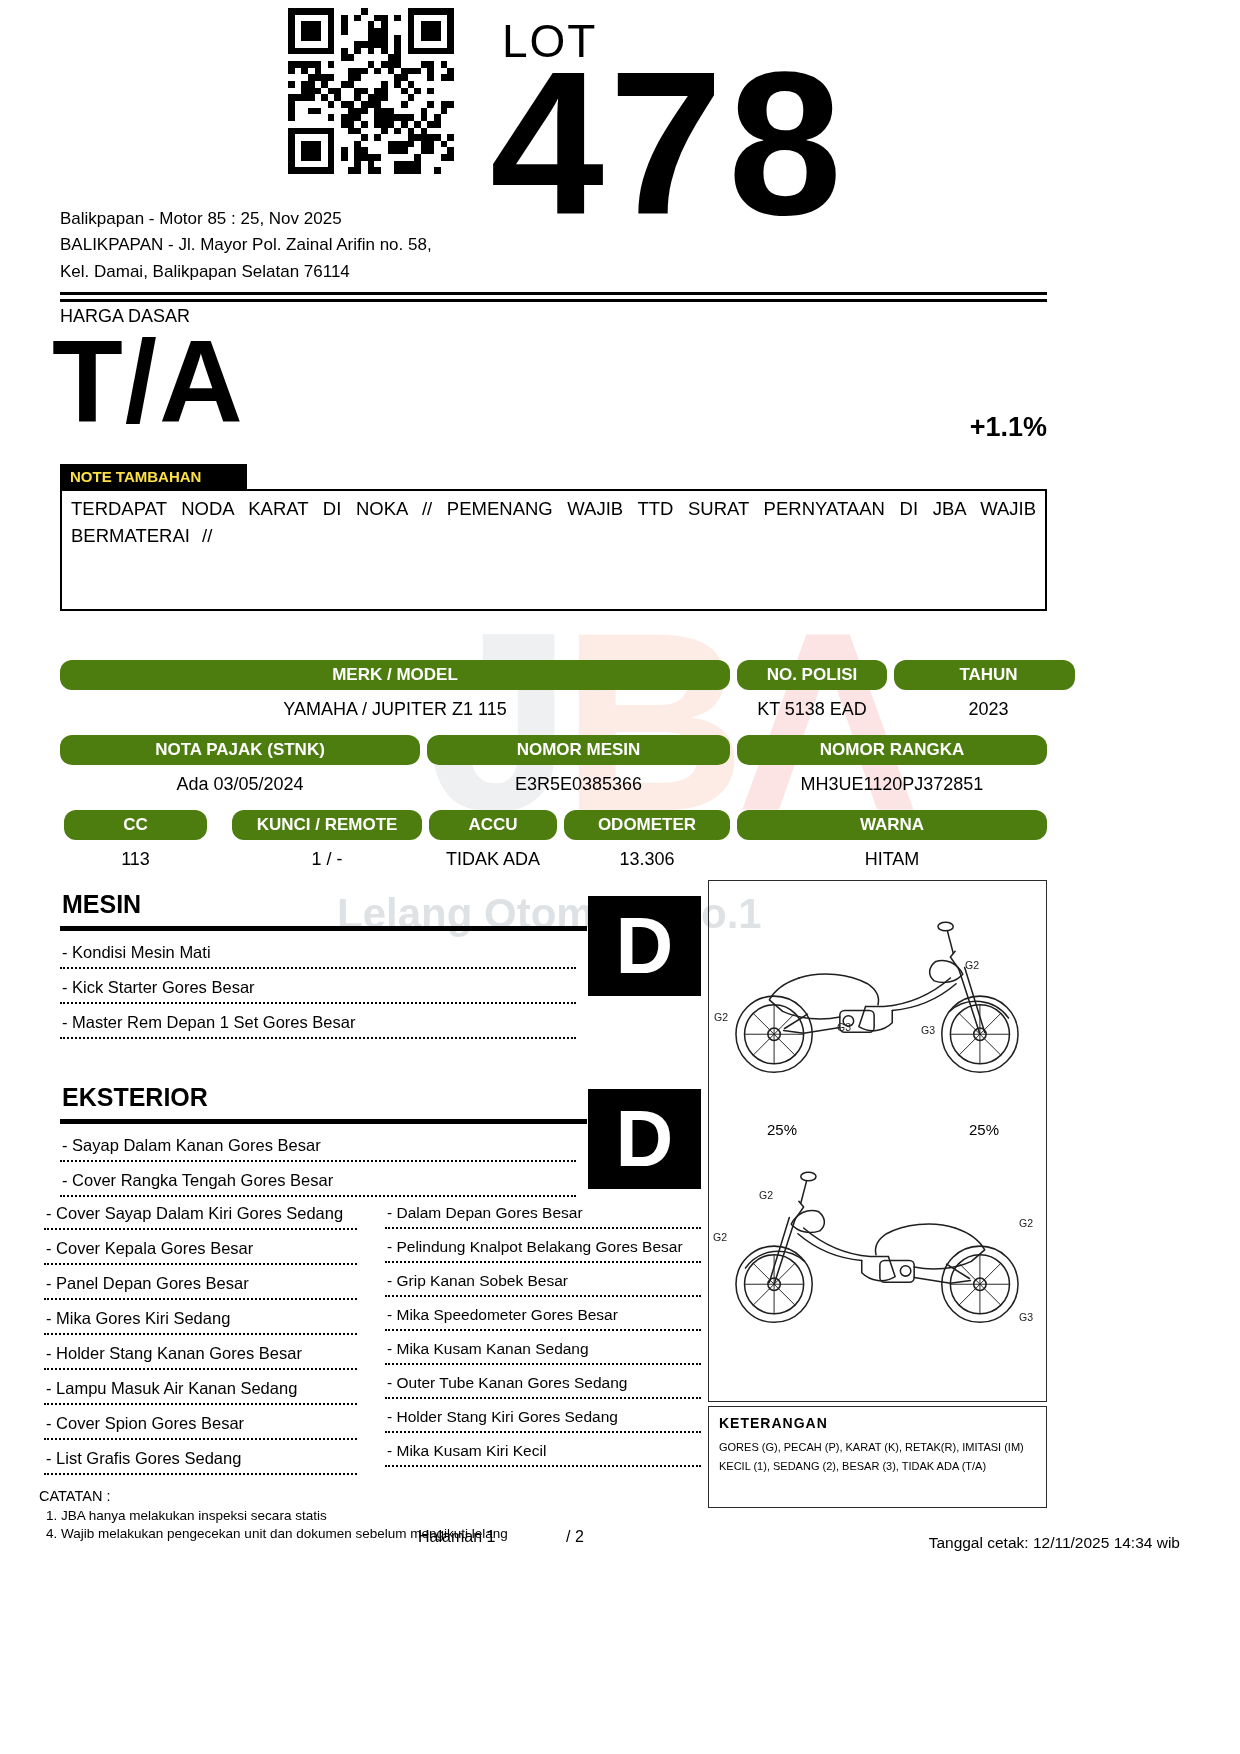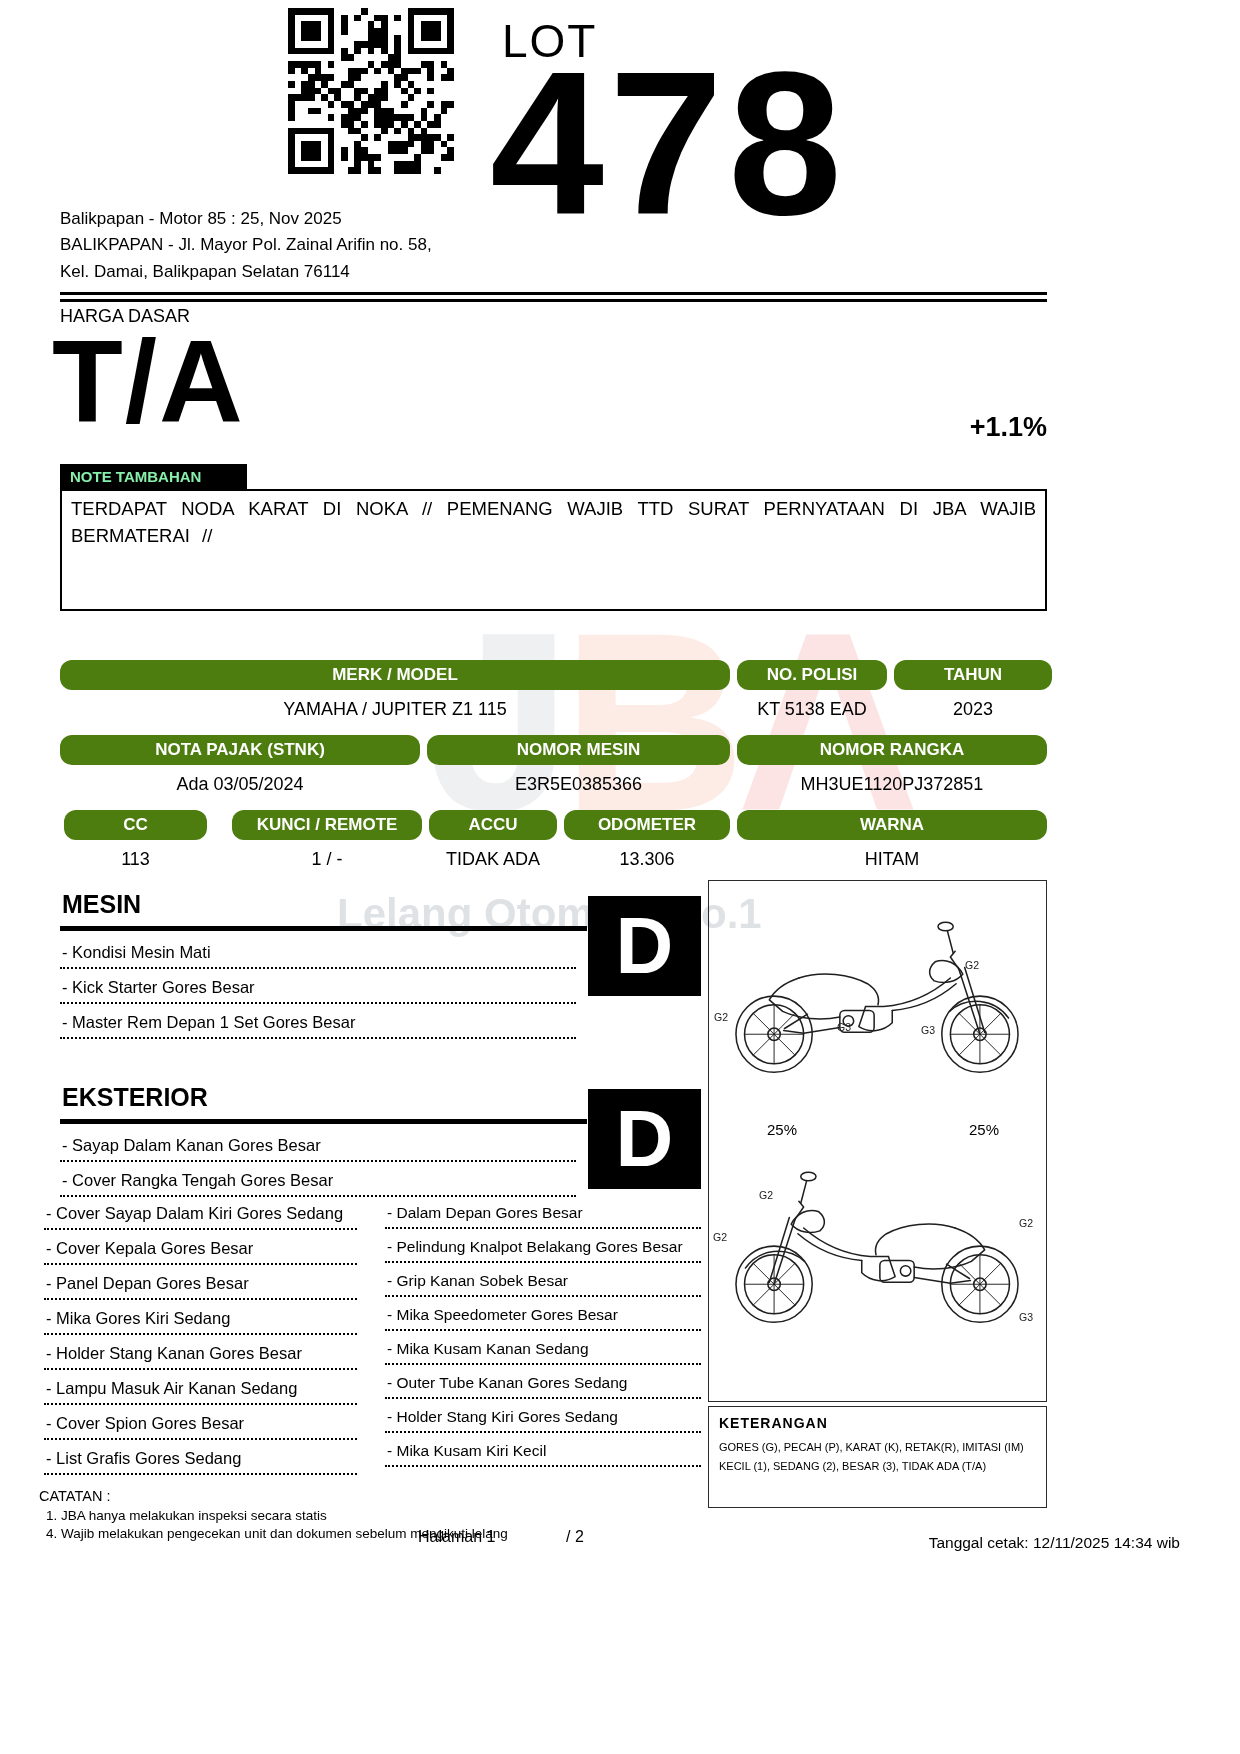--- a/index.html
+++ b/index.html
@@ -20,32 +20,32 @@
   #lot-number{left:490px;top:46px;font-size:205px;font-weight:bold;line-height:.95;letter-spacing:5px;}
   #addr{left:60px;top:206px;font-size:17px;line-height:1.55;}
   #divider{left:60px;top:292px;width:987px;height:4px;border-top:3px solid #000;border-bottom:3px solid #000;}
 
   
   #harga-label{left:60px;top:306px;font-size:18px;}
   #harga-value{left:52px;top:324px;font-size:116px;font-weight:bold;letter-spacing:2px;line-height:1;}
   #increment{left:850px;top:412px;width:197px;text-align:right;font-size:27px;font-weight:bold;}
 
   
-  #note-label{left:60px;top:464px;width:187px;background:#000;color:#86efac;font-size:15px;
+  #note-label{left:60px;top:464px;width:187px;background:#000;color:#fde047;font-size:15px;
               font-weight:bold;padding:4px 0 4px 10px;box-sizing:border-box;}
   #note-box{left:60px;top:489px;width:987px;height:122px;border:2px solid #000;box-sizing:border-box;
             padding:5px 9px;font-size:18.5px;line-height:1.45;text-align:justify;word-spacing:7px;}
 
   
   #vtable{left:60px;top:660px;width:987px;height:218px;}
   .hcell{position:absolute;background:#4d7c0f;color:#fff;font-weight:bold;font-size:17px;
          text-align:center;height:30px;line-height:30px;border-radius:12px;}
   .vcell{position:absolute;font-size:18px;text-align:center;height:36px;line-height:36px;}
   .r1{top:0;} .r1v{top:31px;} .r2{top:75px;} .r2v{top:106px;} .r3{top:150px;} .r3v{top:181px;}
-  .c-mm{left:0;width:670px;} .c-np{left:677px;width:150px;} .c-th{left:834px;width:158px;}
+  .c-mm{left:0;width:670px;} .c-np{left:677px;width:150px;} .c-th{left:834px;width:173px;padding-left:8px;}
   .c-pj{left:0;width:360px;} .c-nm{left:367px;width:303px;} .c-nr{left:677px;width:310px;}
   .c-cc{left:4px;width:143px;} .c-kr{left:172px;width:190px;} .c-ac{left:369px;width:128px;}
   .c-od{left:504px;width:166px;} .c-wr{left:677px;width:310px;}
 
   
   .sec-title{font-size:25px;font-weight:bold;}
   #mesin-title{left:62px;top:890px;}
   #mesin-bar{left:60px;top:926px;width:527px;height:5px;background:#000;}
   #mesin-grade{left:588px;top:896px;}
   #eks-title{left:62px;top:1083px;}

